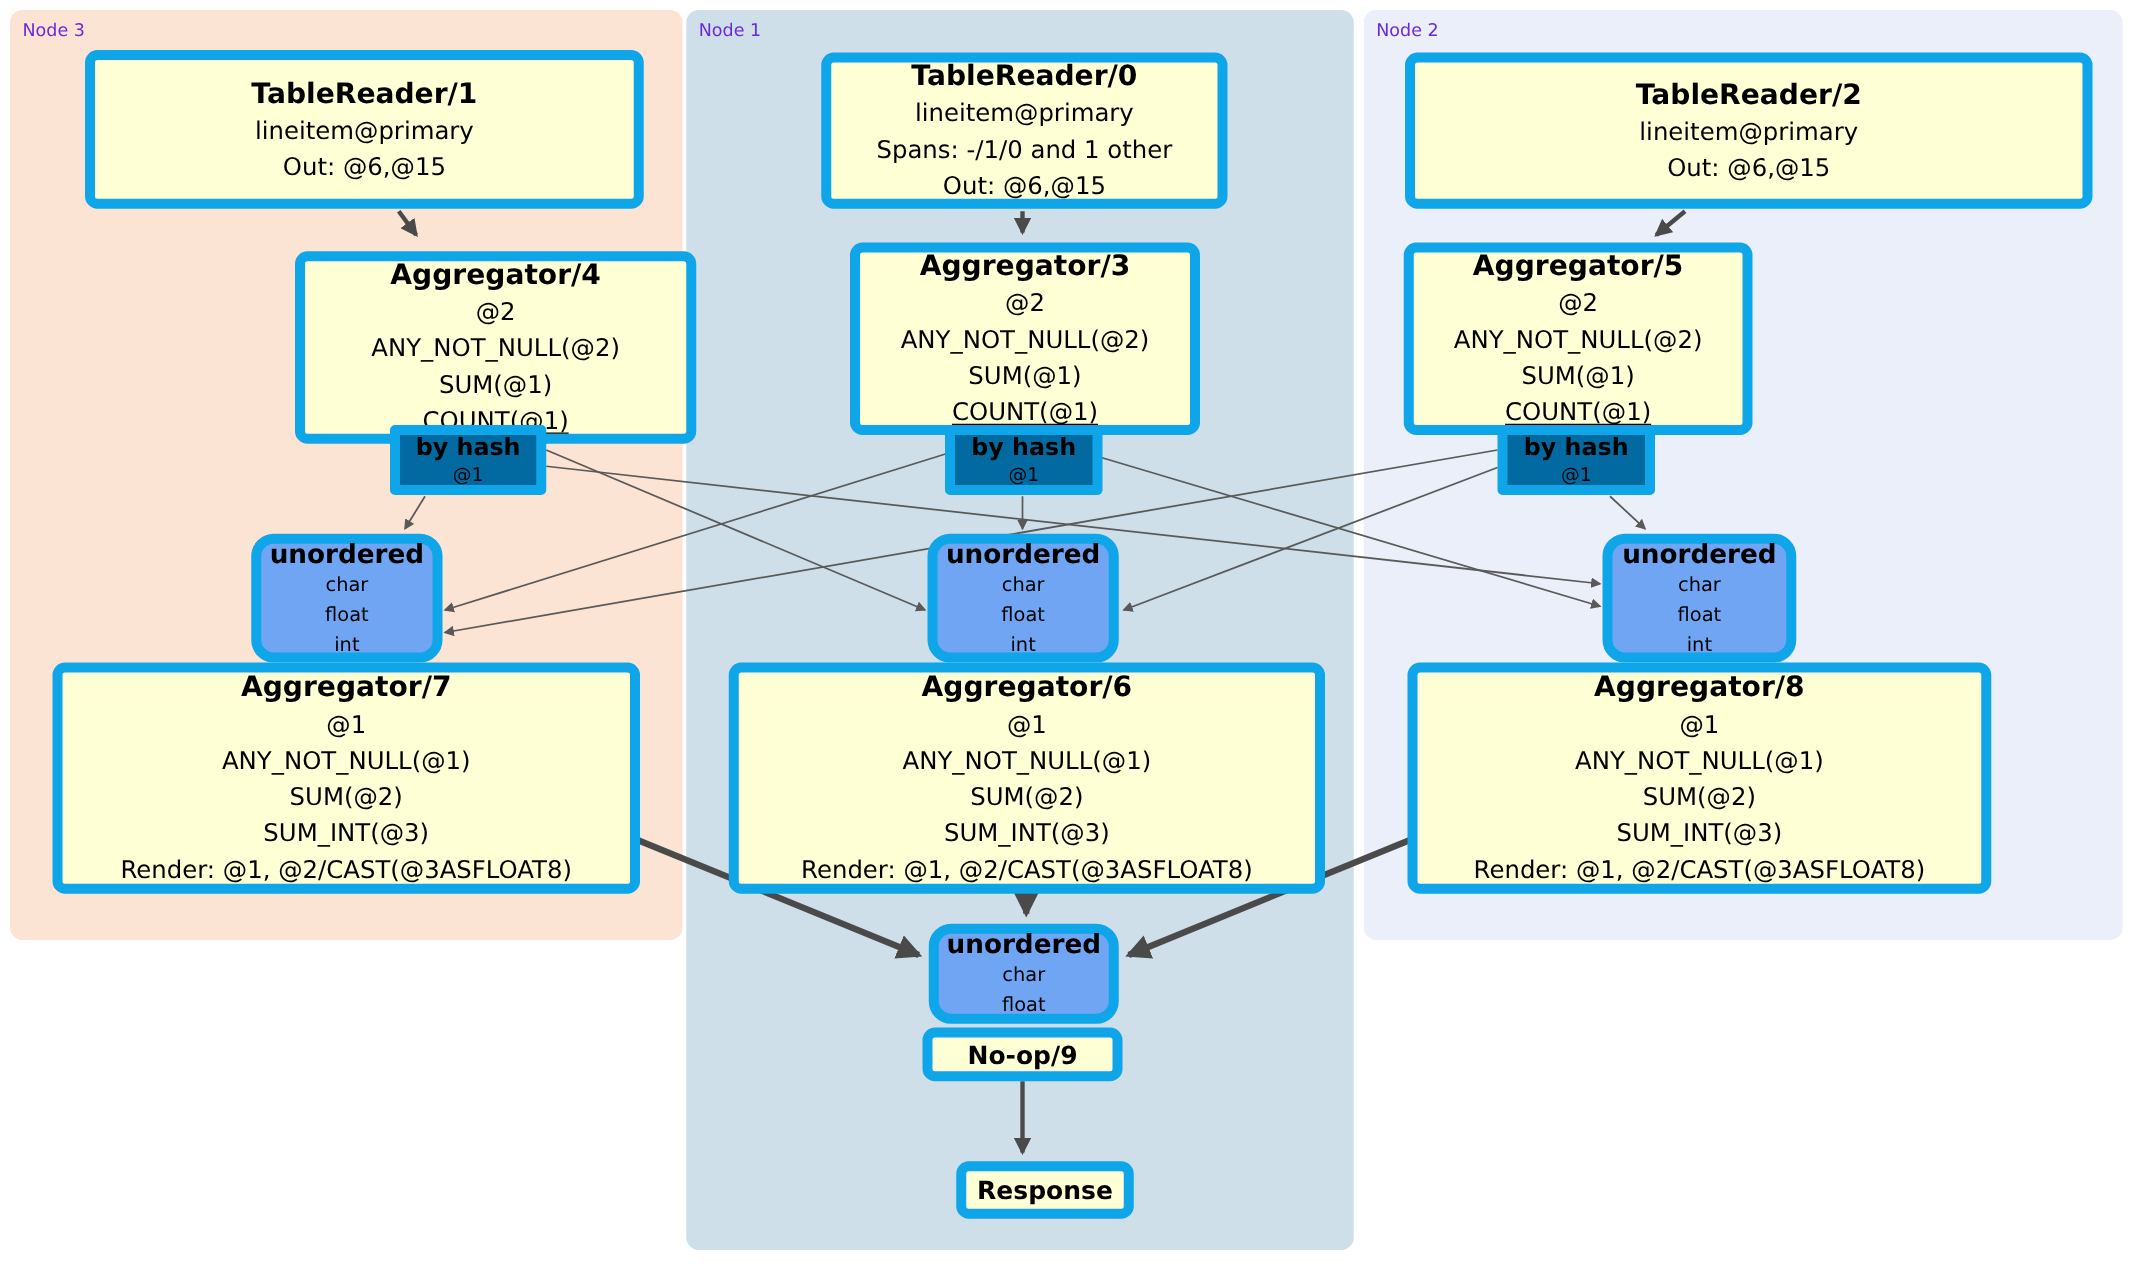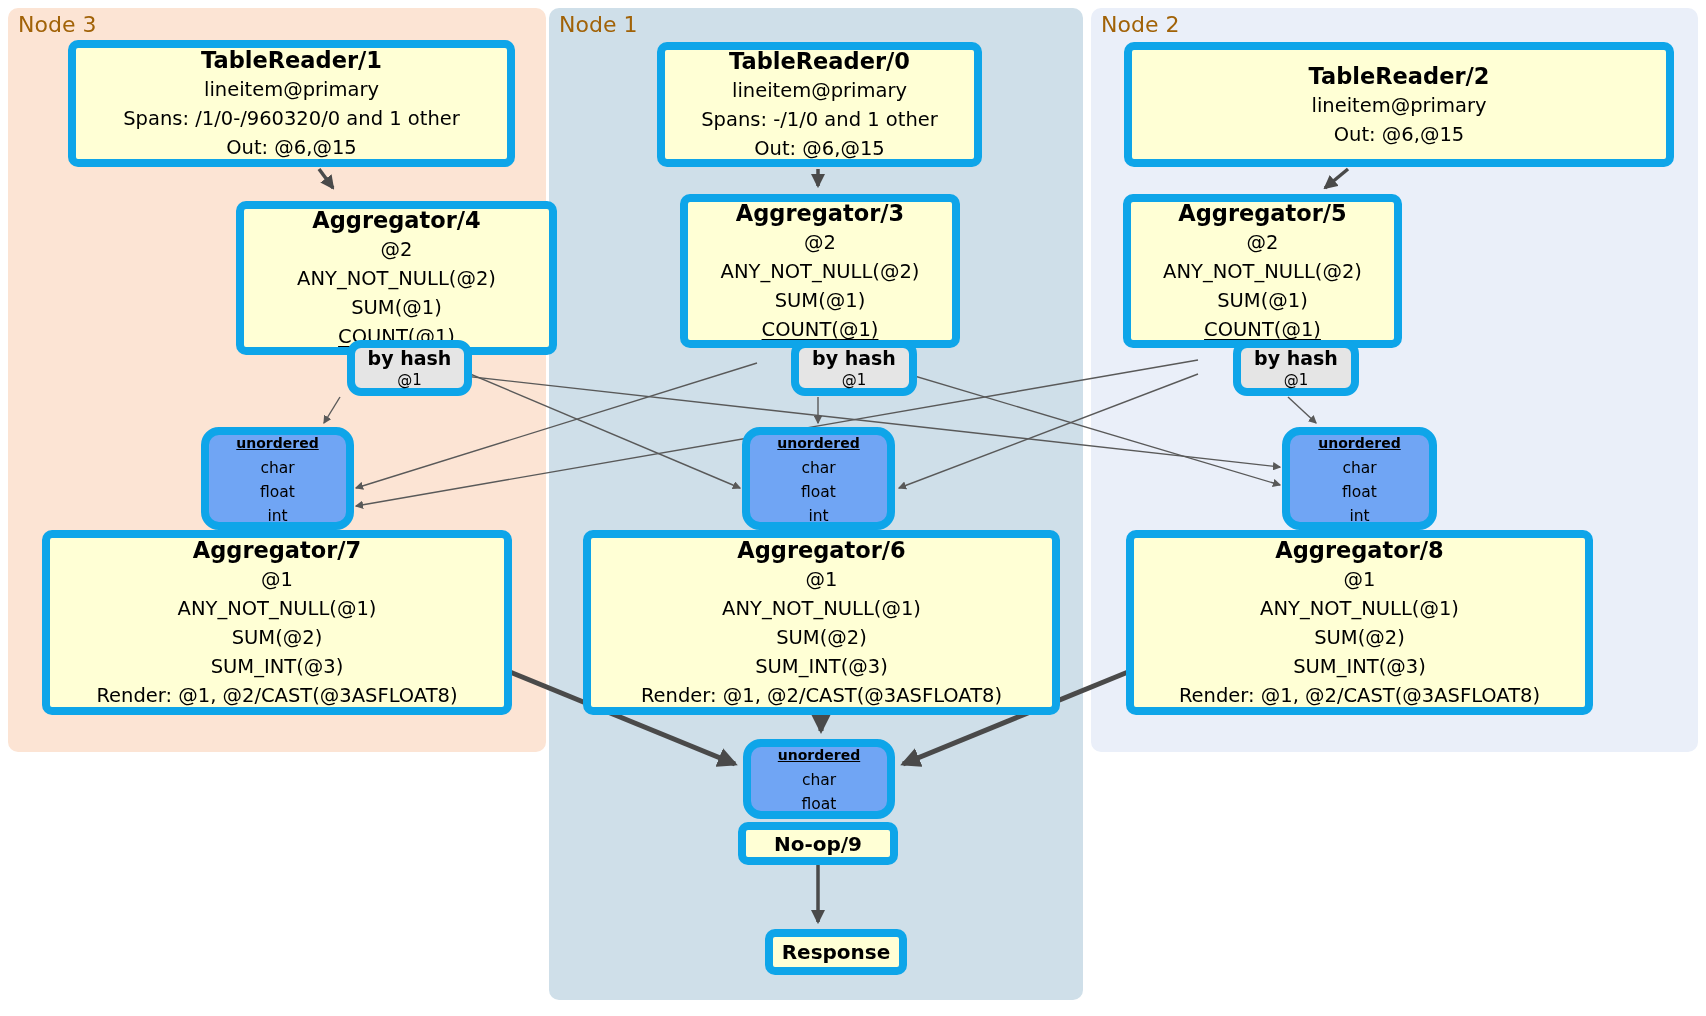--- a/index.html
+++ b/index.html
@@ -6,41 +6,41 @@
   #canvas {
     position:relative; width:1706px; height:1016px; background:#ffffff;
     font-family:"DejaVu Sans","Liberation Sans",sans-serif; color:#000;
     overflow:hidden;
   }
   .region { position:absolute; border-radius:10px; z-index:0; }
   #region-node3 { left:8px;    top:8px; width:538px; height:744px; background:#fce4d4; }
   #region-node1 { left:549px;  top:8px; width:534px; height:992px; background:#cfdfe9; }
   #region-node2 { left:1091px; top:8px; width:607px; height:744px; background:#eaeff9; }
   .region-label {
-    position:absolute; left:10px; top:6px; font-size:22px; line-height:22px; color:#a16207;
+    position:absolute; left:10px; top:6px; font-size:14px; line-height:22px; color:#6d28d9;
   }
   #edges { position:absolute; left:0; top:0; z-index:1; }
   .box {
     position:absolute; box-sizing:border-box; border:8px solid #0ea5e9;
     background:#ffffd5; border-radius:10px; z-index:2;
     display:flex; flex-direction:column; justify-content:center; align-items:center;
     text-align:center;
   }
   .btitle { font-weight:bold; font-size:22.5px; line-height:30px; white-space:nowrap; }
   .bline  { font-size:19.5px; line-height:29px; white-space:nowrap; }
   .u      { text-decoration:underline; text-underline-offset:3px; }
   .router {
-    background:#e5e5e5; border-radius:14px; z-index:3;margin-left:35px;
+    background:#0369a1; border-radius:4px; z-index:3;
   }
   .router .btitle { font-size:19px; line-height:25px; }
   .router .bkey   { font-size:15px; line-height:19px; }
   .sync {
     background:#70a5f4; border-radius:18px; z-index:3;
   }
-  .sync .btitle { font-size:14px; line-height:26px;text-decoration:underline; }
+  .sync .btitle { font-size:21px; line-height:26px; }
   .sync .bline  { font-size:15.5px; line-height:24px; }
   .terminal .btitle { font-size:20px; line-height:30px; }
 </style>
 </head>
 <body>
 
 <div id="canvas">
 
   <div class="region" id="region-node3">
     <div class="region-label">Node 3</div>
@@ -87,21 +87,20 @@
     </g>
 
     <g stroke="#4a4a4a" stroke-width="3.5" fill="none">
       <line x1="818" y1="865" x2="818" y2="922" marker-end="url(#thick-arrow)"></line>
     </g>
   </svg>
 
   <div class="box" style="left:68px;top:40px;width:447px;height:127px">
     <div class="btitle">TableReader/1</div>
     <div class="bline">lineitem@primary</div>
-    <div class="bline">Spans: /1/0-/960320/0 and 1 other</div>
     <div class="bline">Out: @6,@15</div>
   </div>
   <div class="box" style="left:236px;top:201px;width:321px;height:154px">
     <div class="btitle">Aggregator/4</div>
     <div class="bline">@2</div>
     <div class="bline">ANY_NOT_NULL(@2)</div>
     <div class="bline">SUM(@1)</div>
     <div class="bline u">COUNT(@1)</div>
   </div>
   <div class="box router" style="left:312px;top:340px;width:125px;height:56px">

